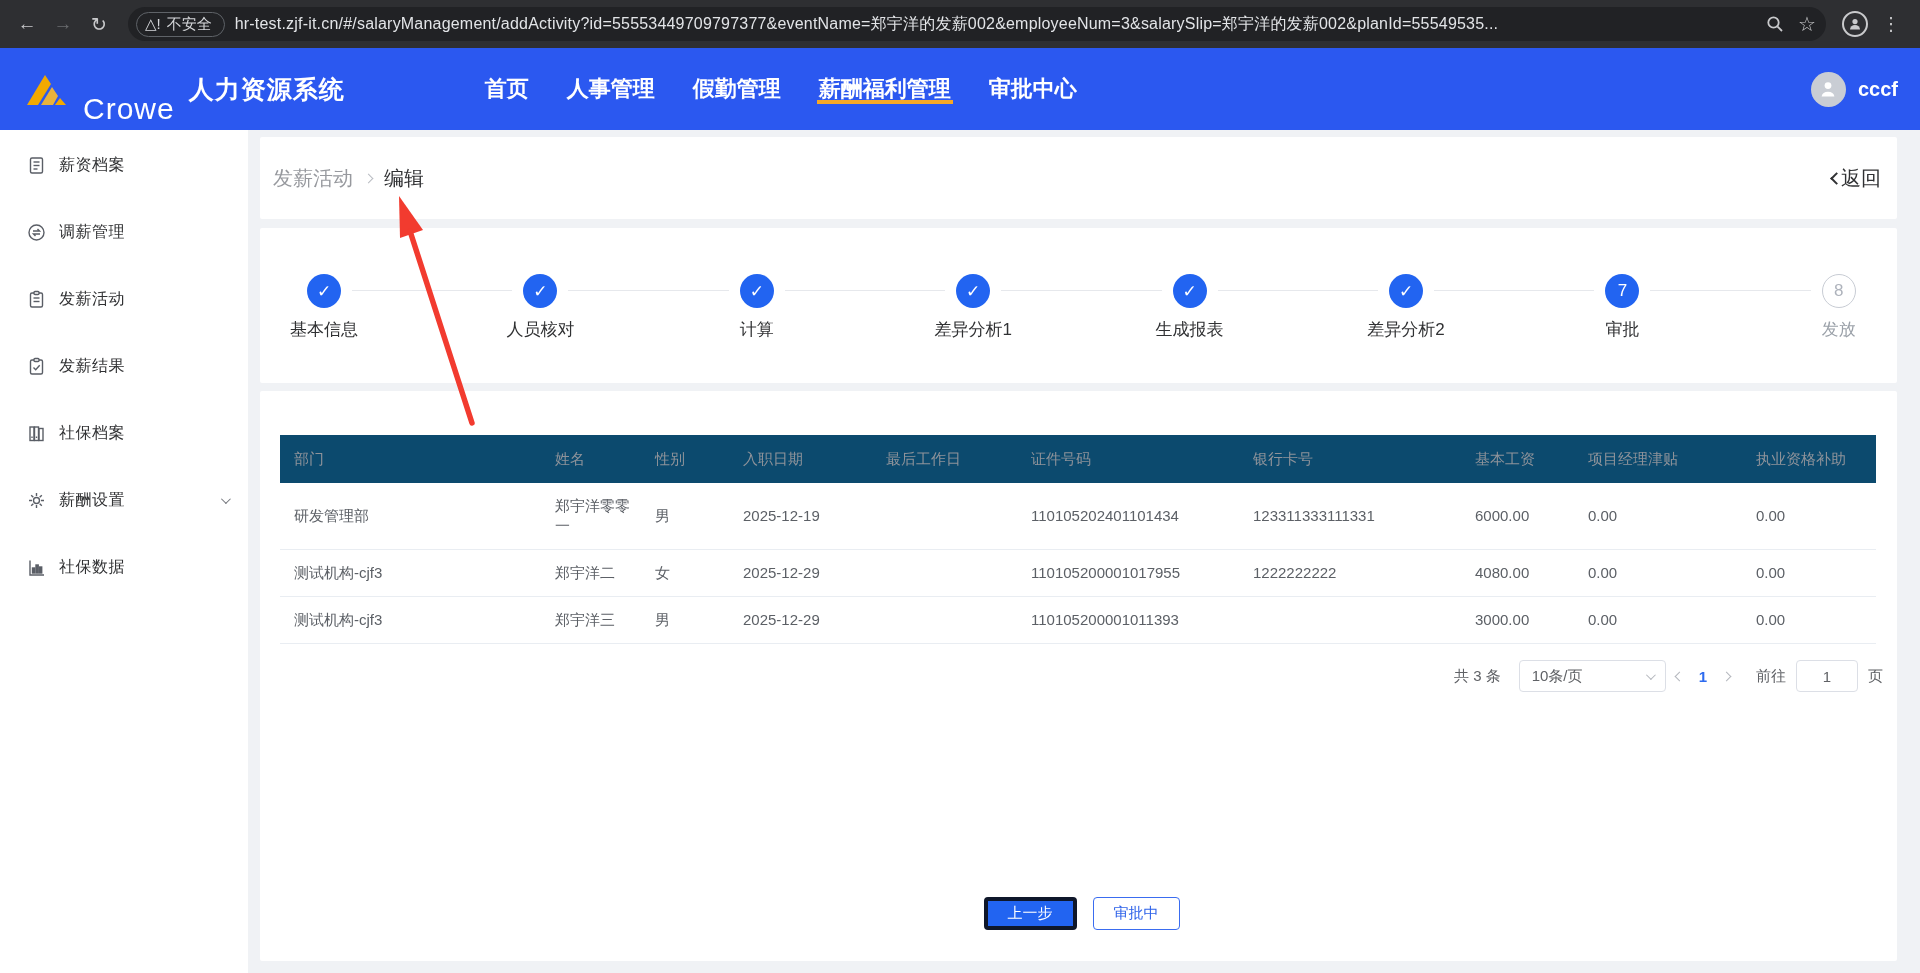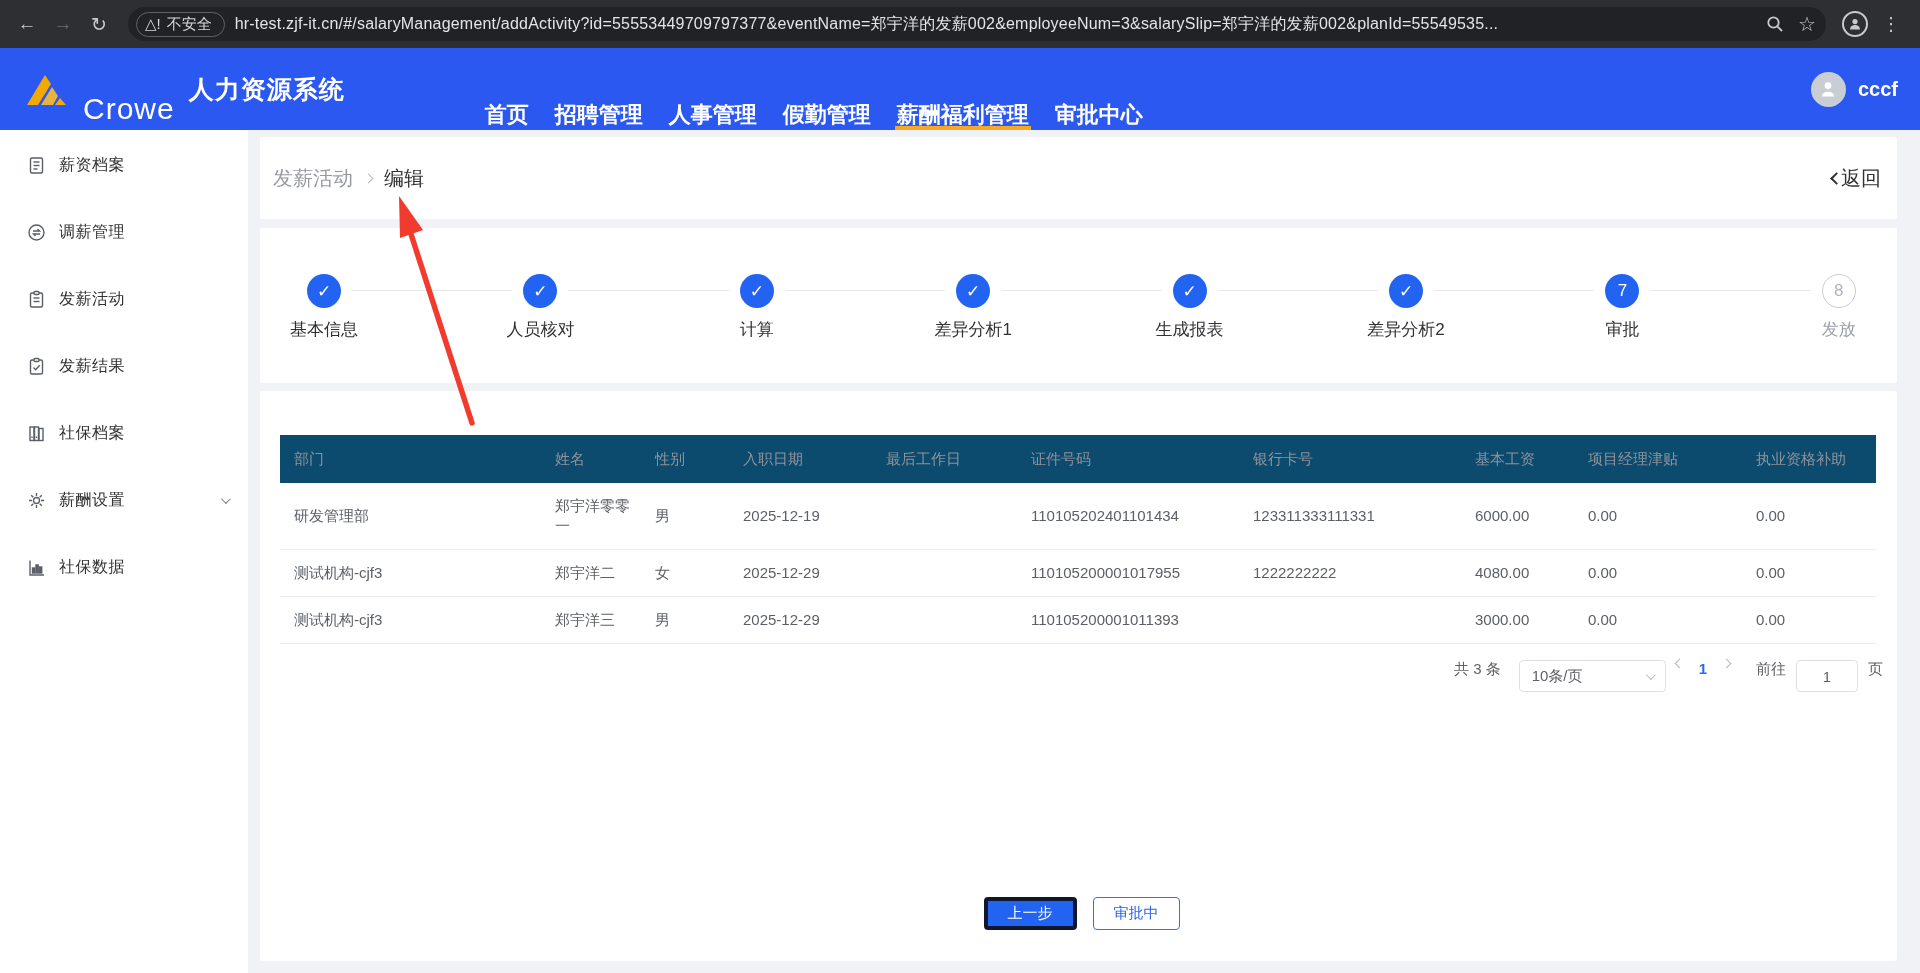--- a/index.html
+++ b/index.html
@@ -20,21 +20,21 @@
   .urlbar .inbar-ic { flex:0 0 auto; color:#c9cacc; margin-left:14px; display:flex; align-items:center; }
   .chrome .star { font-size:20px; }
   .chrome .profile { width:26px; height:26px; border-radius:50%; border:2px solid #c9cacc; display:flex; align-items:center; justify-content:center; }
   .chrome .kebab { font-size:18px; letter-spacing:0; }
 
   
   .app-header { height:82px; background:#2b58f0; display:flex; align-items:center; padding:0 22px 0 25px; position:relative; }
   .logo { display:flex; align-items:center; gap:14px; }
   .brand { color:#fff; font-size:30px; letter-spacing:1px; font-weight:400;margin-top:40px; }
   .app-title { color:#fff; font-size:25px; font-weight:bold; letter-spacing:1px; }
-  .main-nav { display:flex; align-items:flex-end; height:82px; margin-left:138px; gap:22px; }
+  .main-nav { display:flex; align-items:center; height:82px; margin-left:138px; gap:34px; }
   .nav-item { display:flex; align-items:center; color:#fff; font-size:22px; font-weight:bold; position:relative;
     padding:0 2px; cursor:pointer; white-space:nowrap; }
   .nav-item.active::after { content:""; position:absolute; left:0; right:0; bottom:0; height:4px; background:#f7a825; }
   .header-user { margin-left:auto; display:flex; align-items:center; gap:12px; }
   .header-avatar { width:35px; height:35px; border-radius:50%; background:#c9cdd4; display:flex; align-items:center; justify-content:center; }
   .header-username { color:#fff; font-size:20px; font-weight:bold; }
 
   
   .layout { display:flex; height:843px; }
   .sidebar { width:248px; background:#fff; flex:0 0 auto; padding-top:2px; }
@@ -68,21 +68,21 @@
   .step-line { position:absolute; top:62px; height:1px; background:#e6e8ec; }
 
   
   .main-card { height:570px; padding:44px 14px 0 20px; position:relative; }
   table.grid { border-collapse:collapse; table-layout:fixed; width:1596px; font-size:15px; }
   table.grid th { background:#0c4a6e; color:#8f939a; font-weight:normal; text-align:left; height:48px; padding:0 12px; white-space:nowrap; }
   table.grid td { color:#5c6066; padding:13px 12px; border-bottom:1px solid #e9edf2; line-height:20px; vertical-align:middle; word-break:break-all; }
   table.grid tr td:first-child, table.grid tr th:first-child { padding-left:14px; }
 
   
-  .pager { display:flex; align-items:flex-start; justify-content:flex-end; margin-top:16px; font-size:15px; color:#606266; gap:0; }
+  .pager { display:flex; align-items:center; justify-content:flex-end; margin-top:16px; font-size:15px; color:#606266; gap:0; }
   .pager .total { margin-right:18px; }
   .size-select { width:147px; height:32px; border:1px solid #dcdfe6; border-radius:4px; display:flex; align-items:center;
     padding:0 12px; color:#606266; cursor:pointer; }
   .size-select .chev { margin-left:auto; color:#b4b7bd; }
   .pg-arrow { color:#b4b7bd; margin:0 10px; cursor:pointer; display:flex; align-items:center; }
   .pg-arrow:first-of-type { margin-left:24px; }
   .pg-num { color:#2e6bef; font-weight:bold; margin:0 6px; cursor:pointer; }
   .goto-label { margin-left:16px; margin-right:10px; }
   .goto-input { width:62px; height:32px; border:1px solid #dcdfe6; border-radius:4px; text-align:center; font-size:15px;
     color:#606266; font-family:inherit; }
@@ -138,21 +138,20 @@
         <polygon points="2,34 20,4 26,13 13,34" fill="#f2a900"></polygon>
         <polygon points="16,34 27,16 33,25 28,34" fill="#e8b23c"></polygon>
         <polygon points="30,34 35,27 41,34" fill="#f2a900"></polygon>
       </svg>
     </span>
     <span class="brand">Crowe</span>
     <span class="app-title">人力资源系统</span>
   </div>
   <div class="main-nav">
       <div class="nav-item">首页</div>
-      <div class="nav-item">招聘管理</div>
       <div class="nav-item">人事管理</div>
       <div class="nav-item">假勤管理</div>
       <div class="nav-item active">薪酬福利管理</div>
       <div class="nav-item">审批中心</div>
     </div>
   <div class="header-user">
     <span class="header-avatar ic">
       <svg width="20" height="20" viewBox="0 0 20 20" fill="#ffffff">
         <circle cx="10" cy="6.6" r="3.4"></circle>
           <path d="M3.6 17.4 a6.5 5.6 0 0 1 12.8 0 z"></path>

